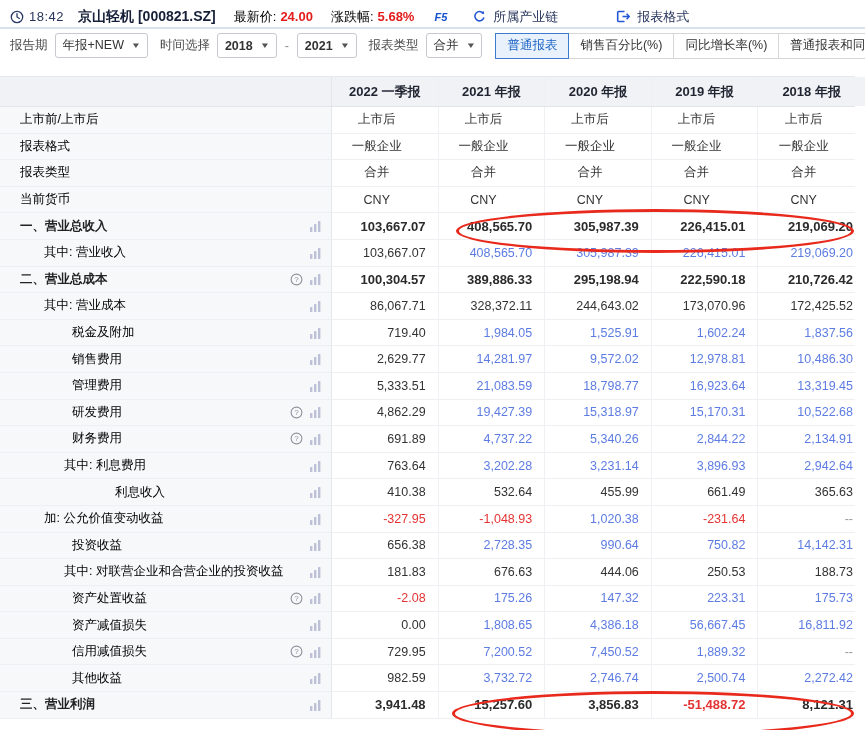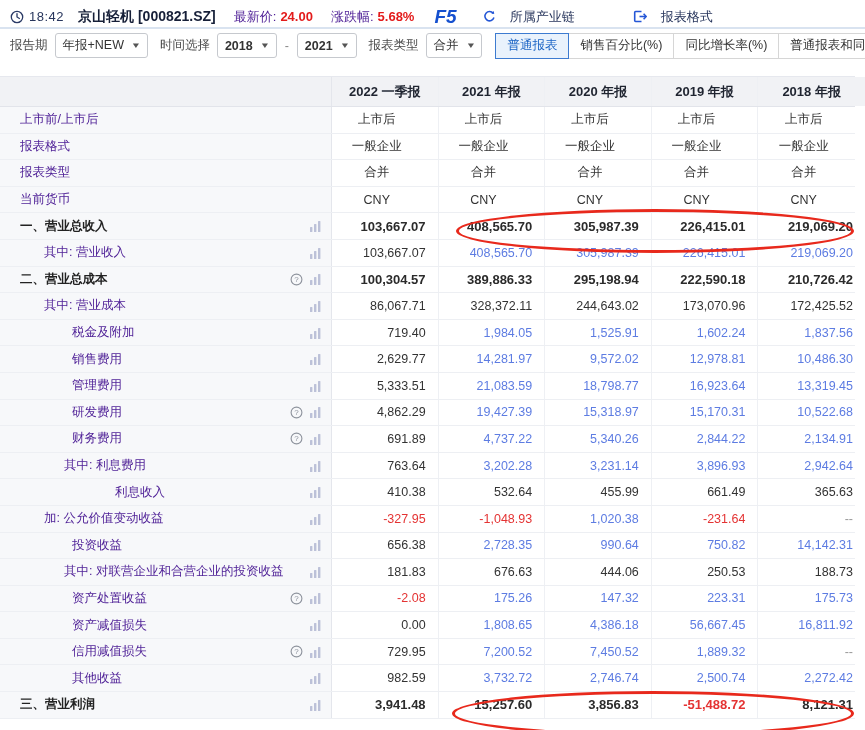--- a/index.html
+++ b/index.html
@@ -14,22 +14,22 @@
   .topbar{
     height:29px; display:flex; align-items:center;
     padding:8px 10px 2px 10px;
     border-bottom:2px solid #d9e3f0;
     font-size:13px; color:#27355c; white-space:nowrap;
   }
   .topbar .time{ margin-left:5px; letter-spacing:.5px; }
   .topbar .stock{ margin-left:14px; font-weight:bold; font-size:14px; color:#161f38; }
   .topbar .lbl{ margin-left:18px; }
   .topbar .red{ margin-left:4px; color:#e31b1b; font-weight:bold; }
-  .topbar .f5{ margin-left:20px; color:#1550cf; font-weight:bold; font-style:italic; font-size:19px; cursor:pointer; }
-  .topbar .grp{ display:flex; align-items:center; gap:14px; cursor:pointer; }
+  .topbar .f5{ margin-left:20px; color:#1550cf; font-weight:bold; font-style:italic; font-size:11px; cursor:pointer; }
+  .topbar .grp{ display:flex; align-items:center; gap:7px; cursor:pointer; }
   .topbar .grp.chain{ margin-left:26px; }
   .topbar .grp.export{ margin-left:58px; }
   
   .toolbar{
     height:33px; display:flex; align-items:center;
     padding:0 10px; font-size:12.5px; color:#4a4a4a; white-space:nowrap;
   }
   .toolbar .tlabel{ margin-right:7px; }
   .select{
     height:25px; border:1px solid #c6c9ce; border-radius:3px; background:#fff;
@@ -63,21 +63,21 @@
     width:106.6px; flex:none; display:flex; align-items:center;
     justify-content:flex-end; padding-right:12px;
     border-right:1px solid #eef0f4; background:#fff;
   }
   .td:last-child{ border-right:none; }
   .tr.head .td{
     background:#f1f2f5; justify-content:center; padding-right:0;
     font-weight:bold; font-size:13px; color:#1f2430;
   }
   .td.center{ justify-content:center; padding-right:16px; }
-  .lbl{ color:#4c1d95; }
+  .lbl{ color:#000000; }
   .lbl.b{ font-weight:bold; color:#222; }
   .ind1{ padding-left:20px; } .ind2{ padding-left:44px; }
   .ind3{ padding-left:72px; } .ind4{ padding-left:64px; } .ind5{ padding-left:115px; }
   .icons{ position:absolute; right:9px; top:0; height:100%; display:flex; align-items:center; gap:6px; }
   .v-bold{ font-weight:bold; font-size:13px; color:#2b2b2b; }
   .v-blue{ color:#5d7ce2; cursor:pointer; }
   .v-red{ color:#e43333; }
   .v-red.v-bold{ color:#e43333; }
   .v-gray{ color:#999; }
   

